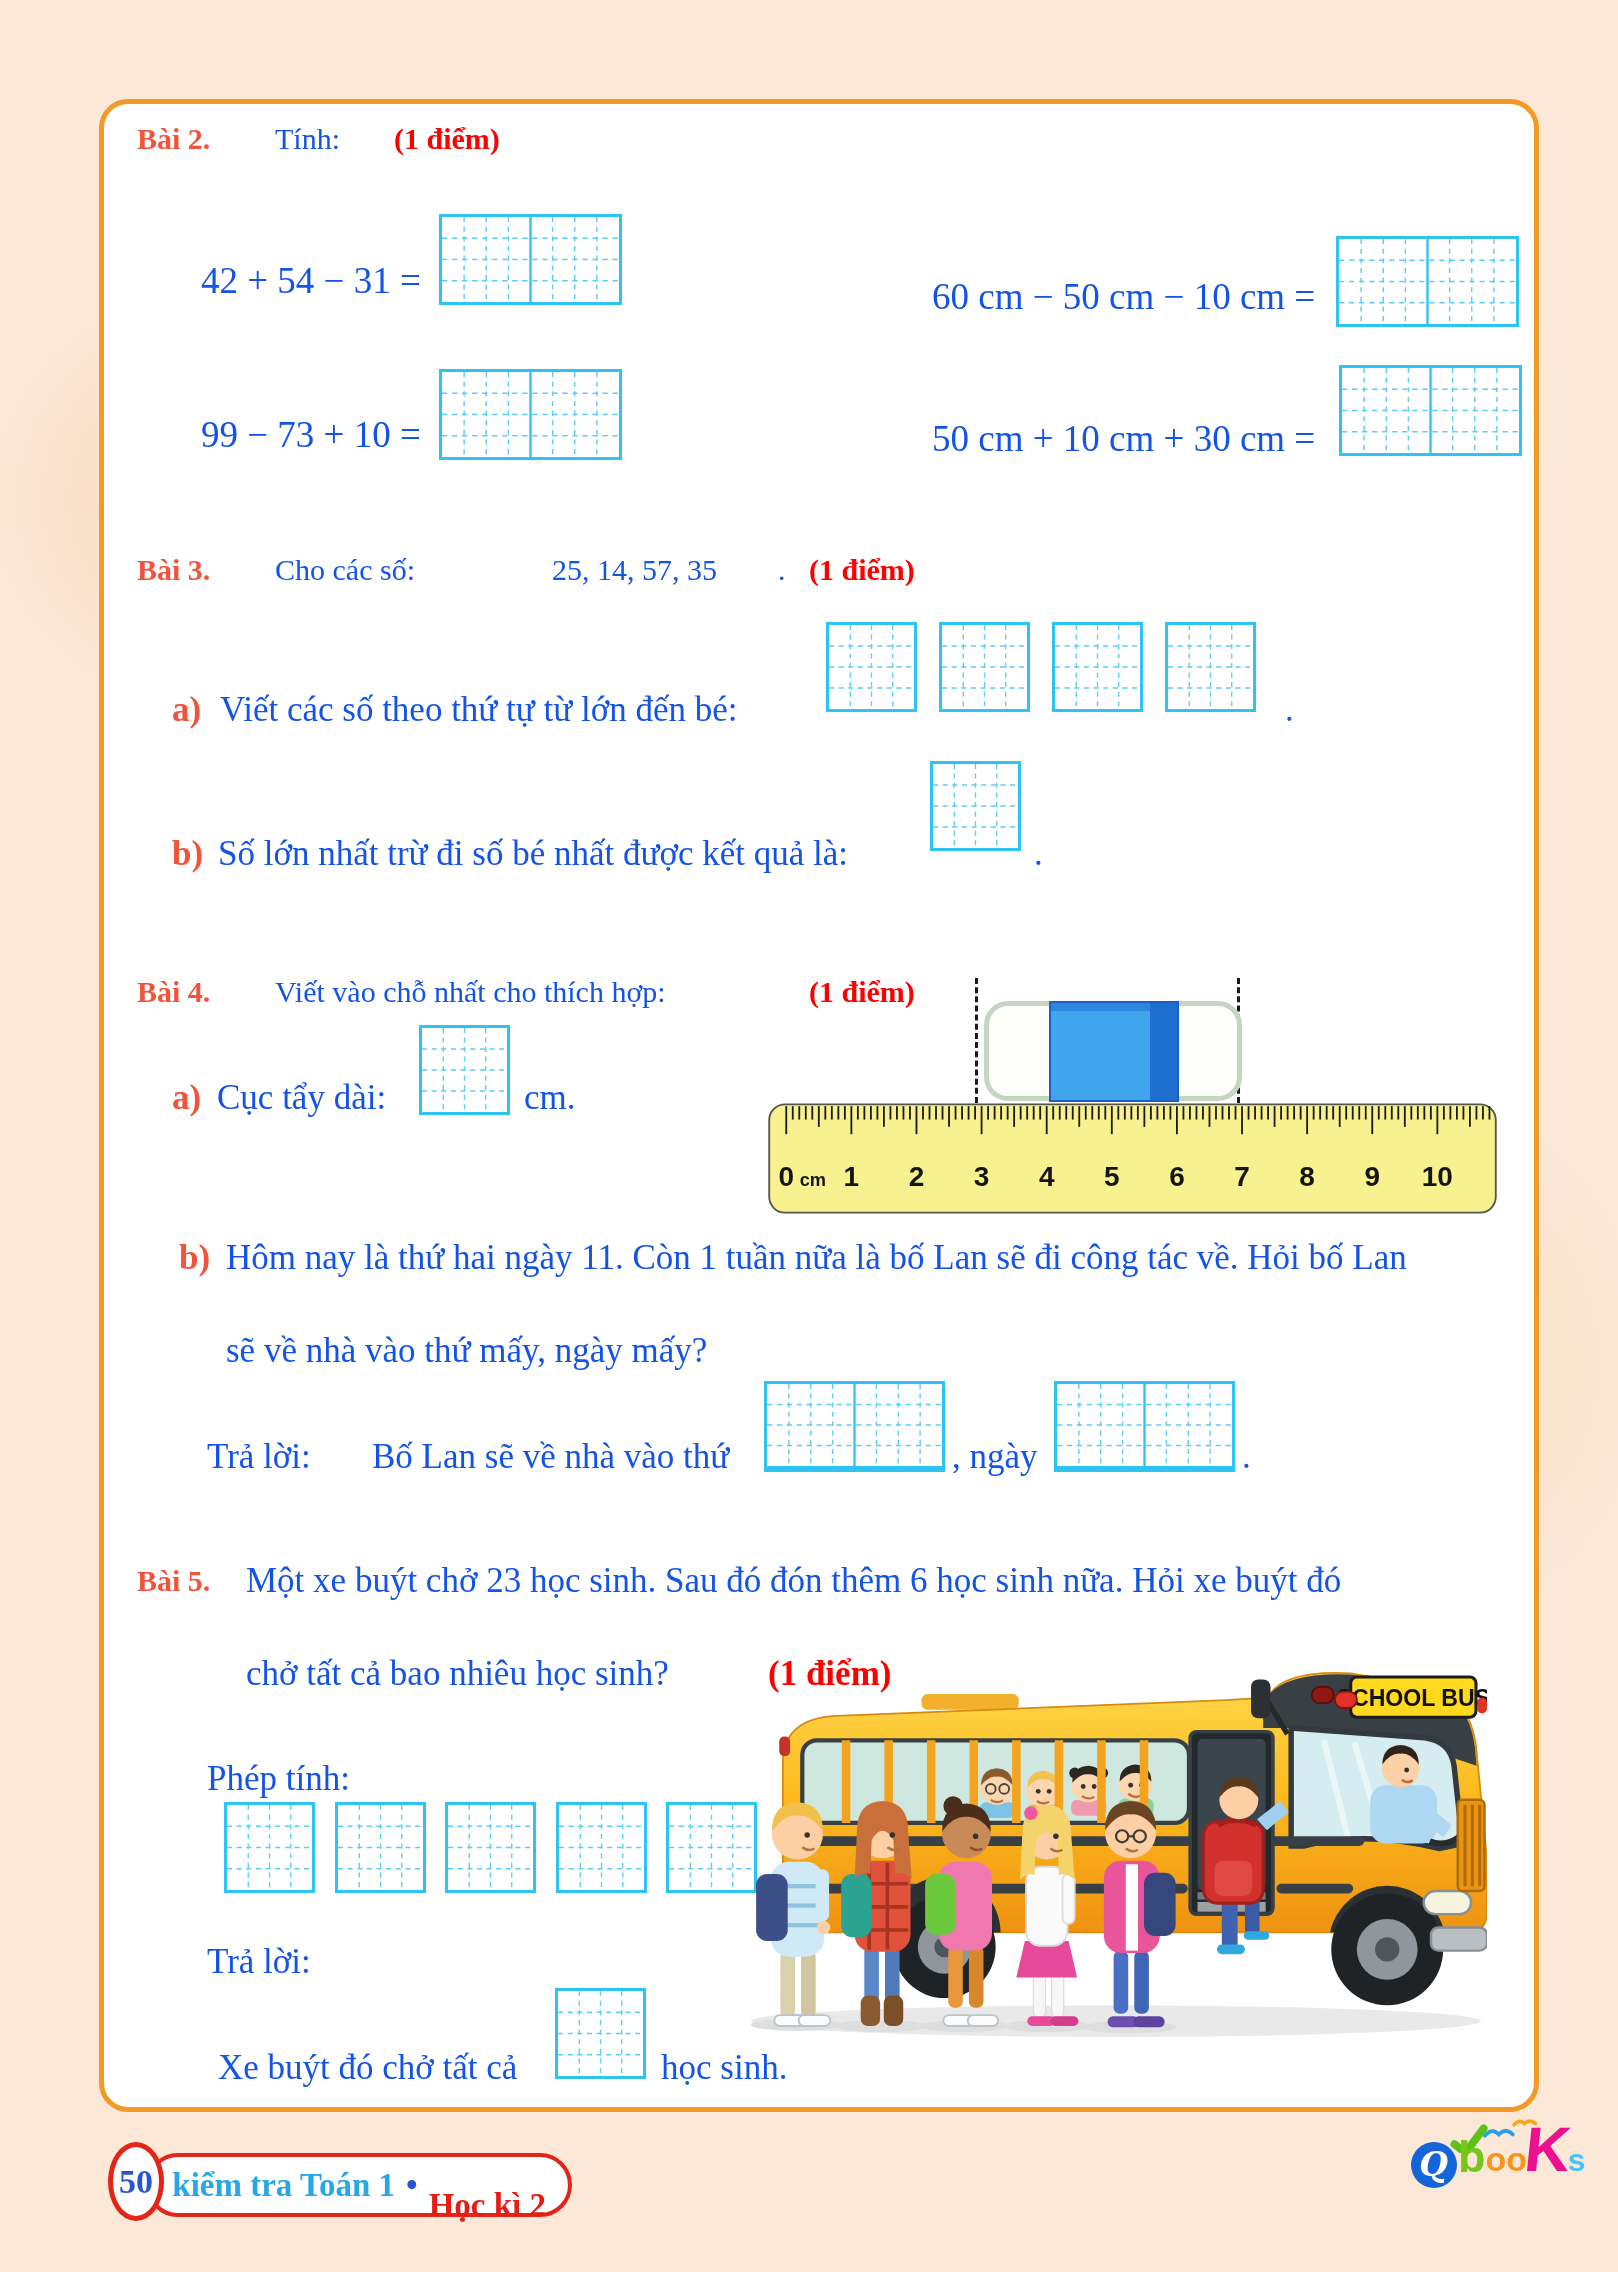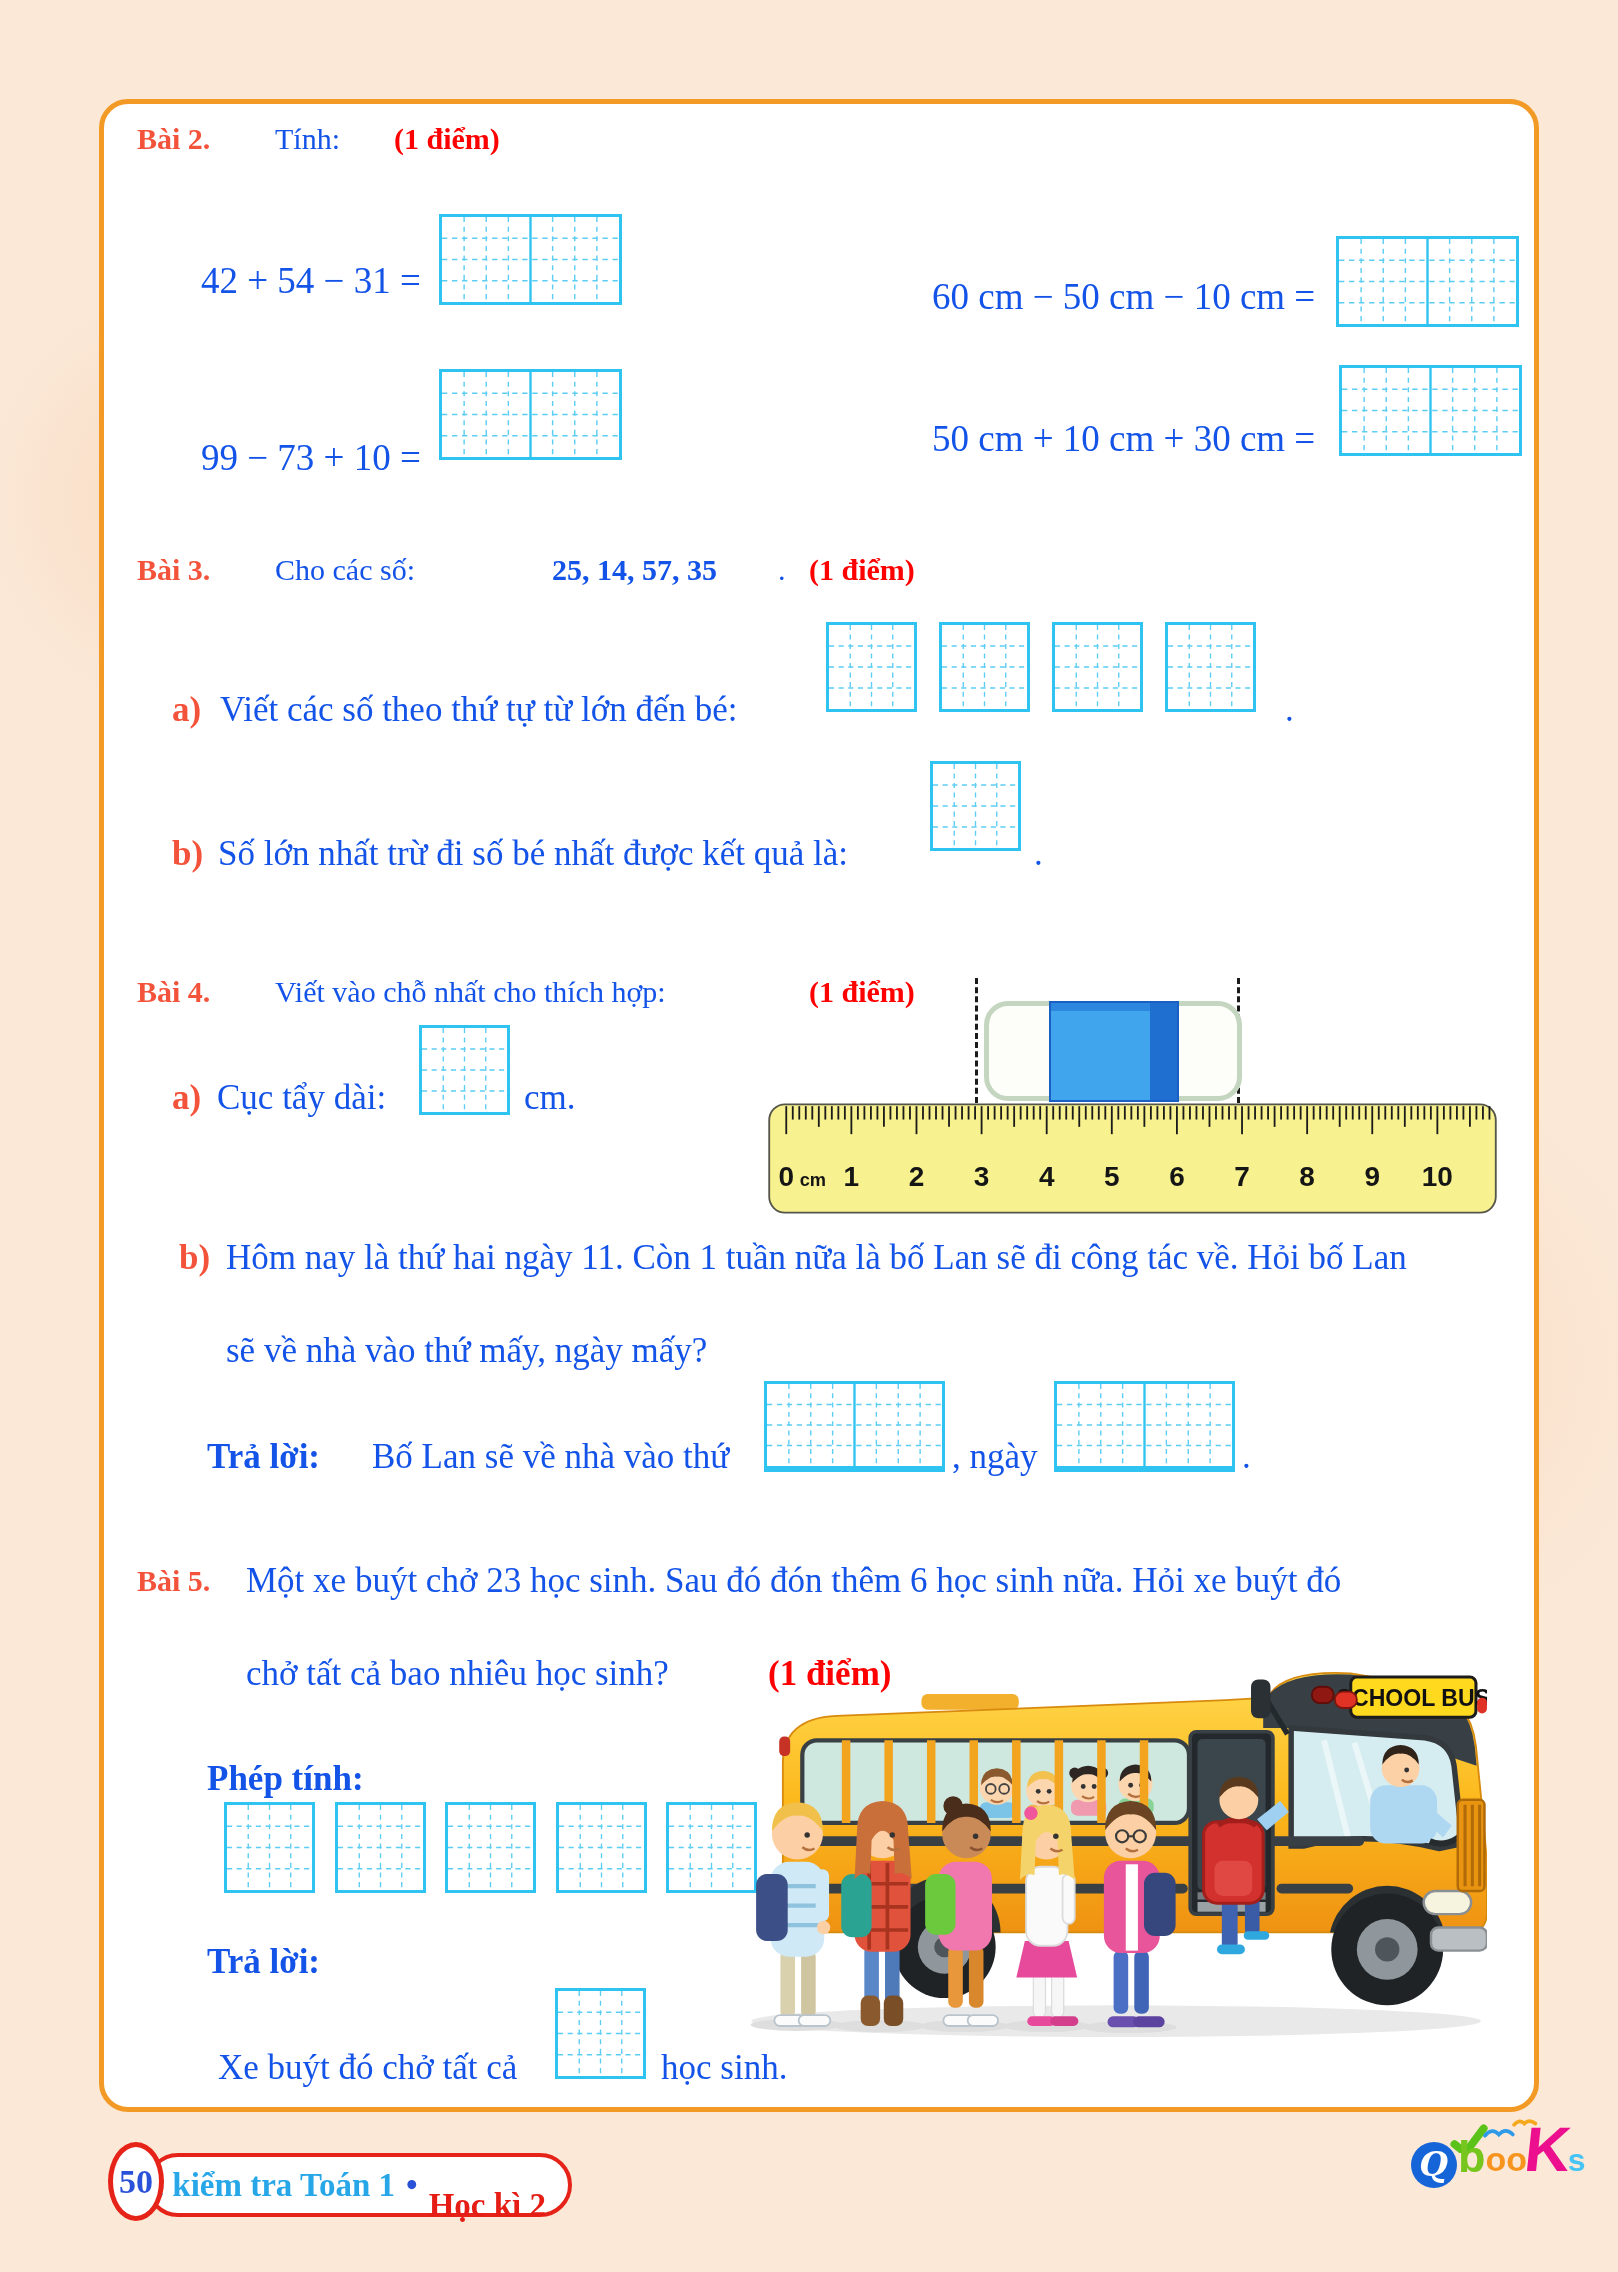--- a/index.html
+++ b/index.html
@@ -18,21 +18,21 @@
   }
   .panel{
     position:absolute;left:99px;top:99px;width:1440px;height:2013px;
     background:#ffffff;border:5.5px solid #F29A25;border-radius:29px;box-sizing:border-box;
   }
   .txt{position:absolute;font-size:35px;line-height:43px;white-space:nowrap;color:#1353E8;}
   .eq{font-size:37px;}
   .hd{font-size:30px;}
   .lbl{color:#F4533B;font-weight:bold;}
   .score{color:#FE0000;font-weight:bold;}
-  .b{font-weight:bold;}
+  .b{font-weight:normal;}
   
   .abox{
     position:absolute;box-sizing:border-box;background:#fff;
     border:3px solid #2FC3F1;display:block;
   }
   .abox svg{display:block;width:100%;height:100%;}
   .abox .gd{stroke:#5ccdf4;stroke-width:2.4;stroke-dasharray:9 8;}
   .abox .gs{stroke:#2FC3F1;stroke-width:4;}
   .abox.thickbase{border-bottom-width:6.7px;}
   .boxrow{position:absolute;display:flex;gap:22px;}
@@ -117,21 +117,21 @@
       <line class="gd" x1="187.5" y1="0" x2="187.5" y2="150"></line>
       <line class="gd" x1="225" y1="0" x2="225" y2="150"></line>
       <line class="gd" x1="262.5" y1="0" x2="262.5" y2="150"></line>
       <line class="gs" x1="150" y1="0" x2="150" y2="150"></line>
       <line class="gd" x1="0" y1="37.5" x2="300" y2="37.5"></line>
       <line class="gd" x1="0" y1="75" x2="300" y2="75"></line>
       <line class="gd" x1="0" y1="112.5" x2="300" y2="112.5"></line>
     </svg>
   </span>
 
-<span class="txt eq" style="left:201px;top:436px">99 − 73 + 10 =</span>
+<span class="txt eq" style="left:201px;top:413px">99 − 73 + 10 =</span>
 <span class="abox" style="left:439px;top:369px;width:183px;height:91px">
     <svg viewBox="0 0 300 150" preserveAspectRatio="none">
       <line class="gd" x1="37.5" y1="0" x2="37.5" y2="150"></line>
       <line class="gd" x1="75" y1="0" x2="75" y2="150"></line>
       <line class="gd" x1="112.5" y1="0" x2="112.5" y2="150"></line>
       <line class="gd" x1="187.5" y1="0" x2="187.5" y2="150"></line>
       <line class="gd" x1="225" y1="0" x2="225" y2="150"></line>
       <line class="gd" x1="262.5" y1="0" x2="262.5" y2="150"></line>
       <line class="gs" x1="150" y1="0" x2="150" y2="150"></line>
       <line class="gd" x1="0" y1="37.5" x2="300" y2="37.5"></line>

